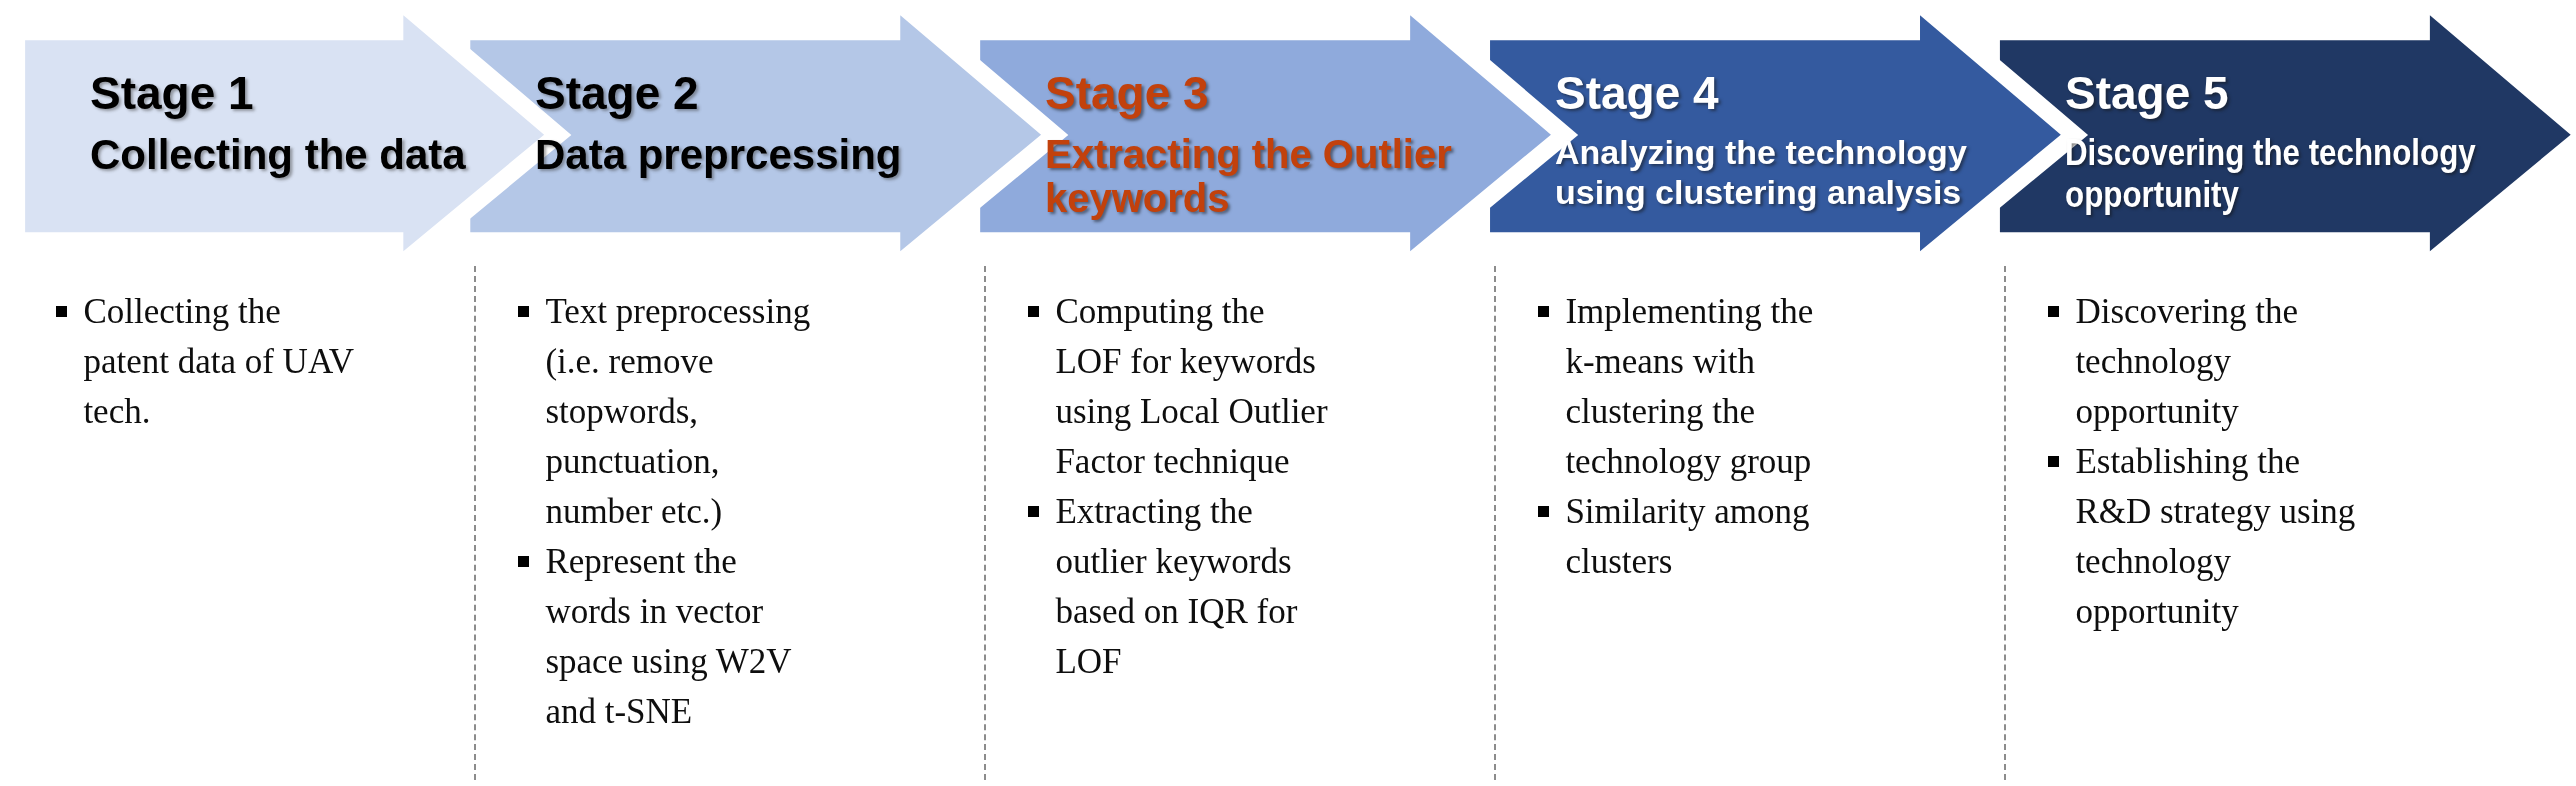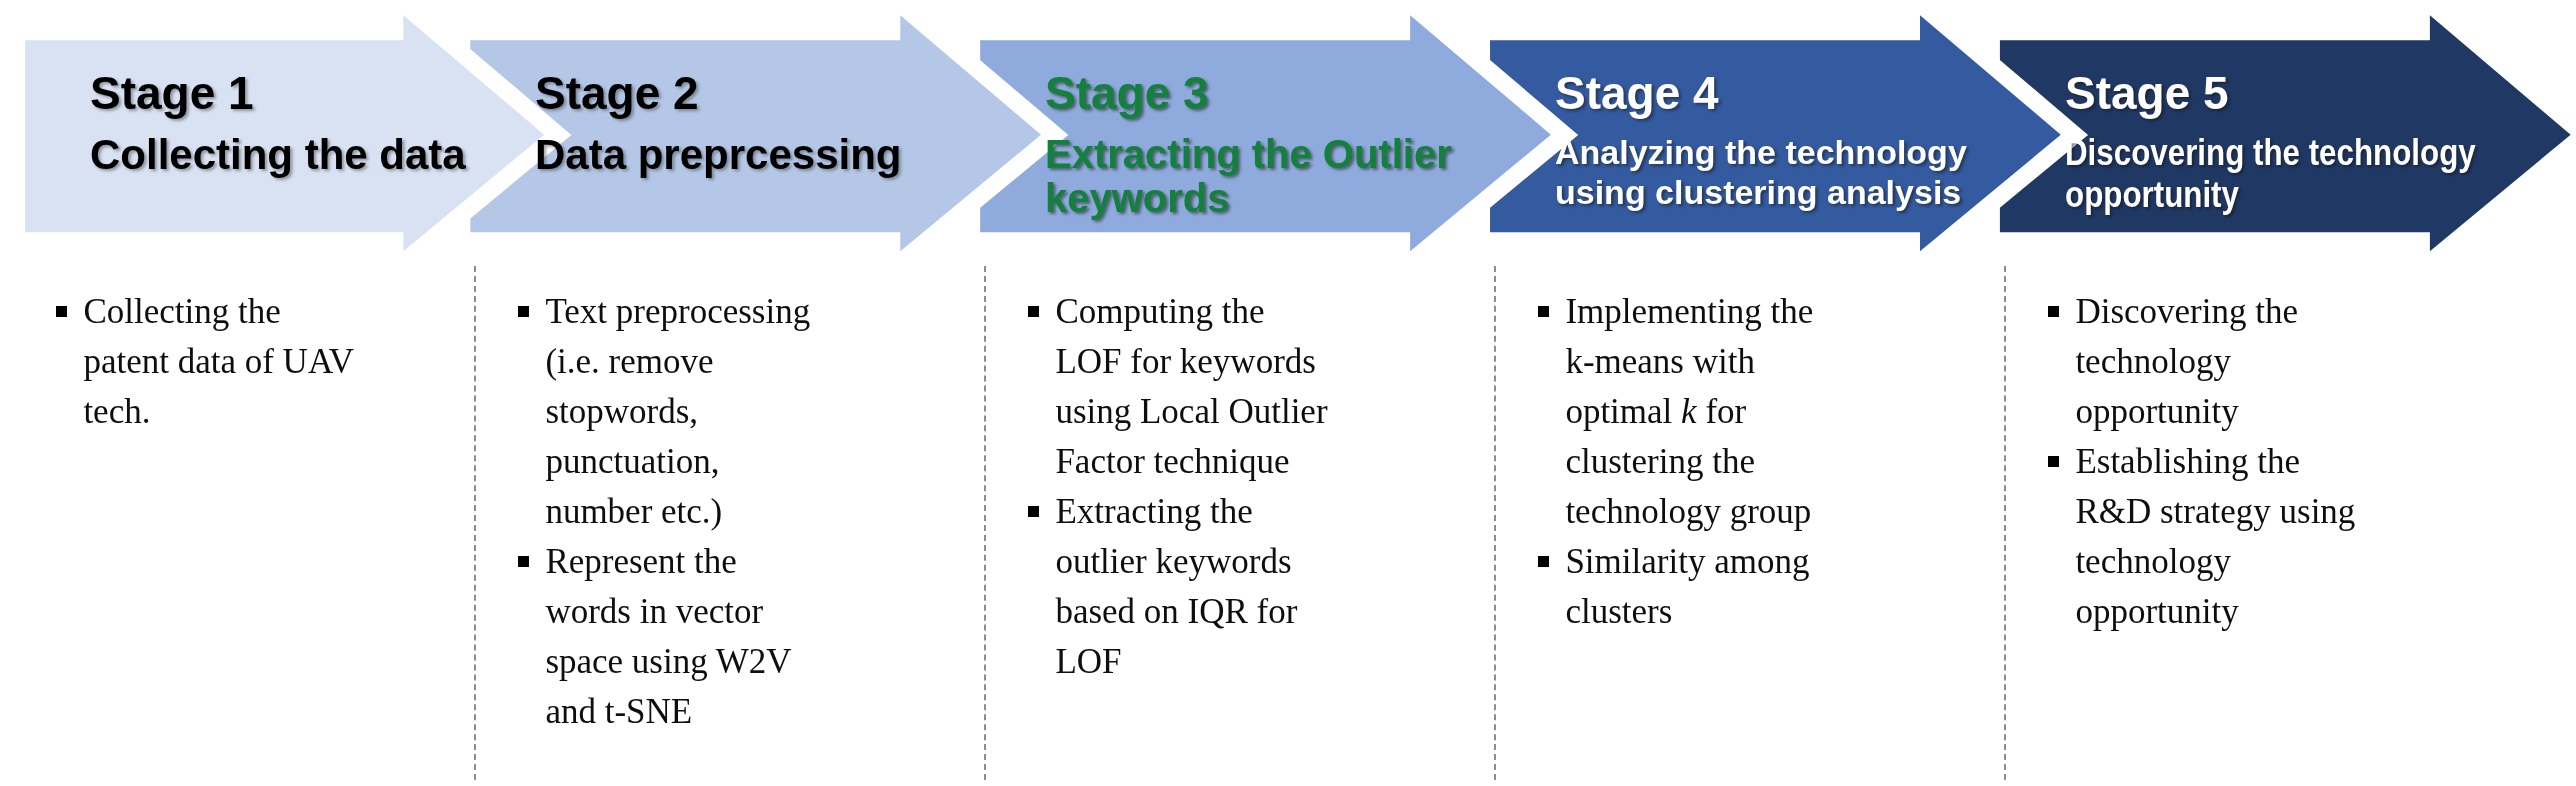--- a/index.html
+++ b/index.html
@@ -106,21 +106,21 @@
     <div class="stage-subtitle">
         <div>Collecting the data</div>
       </div>
   </div>
   <div class="stage-header s2 dark" style="color: rgb(0, 0, 0);">
     <div class="stage-title">Stage 2</div>
     <div class="stage-subtitle">
         <div>Data preprcessing</div>
       </div>
   </div>
-  <div class="stage-header s3 light" style="color: #15803d;">
+  <div class="stage-header s3 light" style="color: #c2410c;">
     <div class="stage-title">Stage 3</div>
     <div class="stage-subtitle">
         <div>Extracting the Outlier</div>
         <div>keywords</div>
       </div>
   </div>
   <div class="stage-header s4 light" style="color: rgb(255, 255, 255);">
     <div class="stage-title">Stage 4</div>
     <div class="stage-subtitle">
         <div>Analyzing the technology</div>
@@ -186,21 +186,20 @@
             <div class="bullet-line"><span>LOF</span></div>
           </div>
         </div>
       </div>
     <div class="col c4 sep">
         <div class="bullet-item">
           <span class="bullet-marker"></span>
           <div class="bullet-text">
             <div class="bullet-line"><span>Implementing the</span></div>
             <div class="bullet-line"><span>k-means with</span></div>
-            <div class="bullet-line"><span>optimal </span><i>k</i><span> for</span></div>
             <div class="bullet-line"><span>clustering the</span></div>
             <div class="bullet-line"><span>technology group</span></div>
           </div>
         </div>
         <div class="bullet-item">
           <span class="bullet-marker"></span>
           <div class="bullet-text">
             <div class="bullet-line"><span>Similarity among</span></div>
             <div class="bullet-line"><span>clusters</span></div>
           </div>

